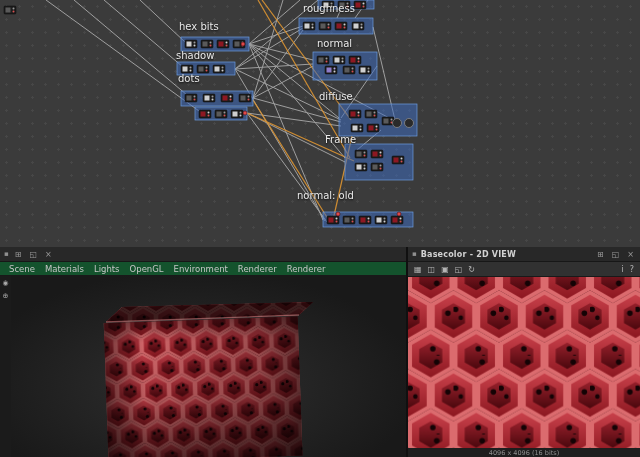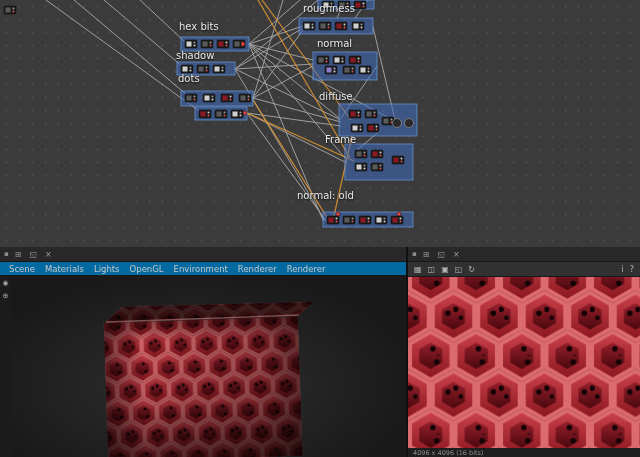--- a/index.html
+++ b/index.html
@@ -27,39 +27,39 @@
   .bottom{position:absolute;left:0;top:247px;width:640px;height:210px;
           display:flex;background:#101010;}
   .panel3d{width:406px;margin-right:2px;display:flex;flex-direction:column;background:#1c1c1c;}
   .panel2d{flex:1;display:flex;flex-direction:column;background:#1c1c1c;}
   .phead{height:14px;background:#282828;border-bottom:1px solid #171717;
          display:flex;align-items:center;gap:4px;padding:0 4px;
          font-size:8px;color:#d2d2d2;}
   .phead .ptitle{flex:1;white-space:nowrap;overflow:hidden;font-weight:bold;letter-spacing:.2px;}
   .picon{color:#8f8f8f;font-size:7px;}
   .pctrl{color:#9a9a9a;font-size:8px;padding:0 2px;cursor:pointer;}
-  .menubar{height:13px;background:#0369a1;border-bottom:1px solid #191919;
+  .menubar{height:13px;background:#14532d;border-bottom:1px solid #191919;
            display:flex;align-items:center;padding:0 4px;font-size:8.5px;color:#c6c6c6;}
   .menu-item{padding:0 5px;cursor:pointer;}
   .viewport3d{flex:1;position:relative;overflow:hidden;
               background:radial-gradient(ellipse at 48% 60%, #303030 0%, #191919 75%);}
   .sidebar3d{position:absolute;left:0;top:0;bottom:0;width:11px;
              background:rgba(28,28,28,.9);display:flex;flex-direction:column;
              align-items:center;padding-top:3px;gap:5px;font-size:7px;color:#a8a8a8;z-index:2;}
   .viewport3d svg{position:absolute;left:0;top:0;}
 
   .toolbar2d{height:14px;background:#313131;border-bottom:1px solid #191919;
              display:flex;align-items:center;gap:4px;padding:0 5px;
              font-size:8px;color:#b5b5b5;}
   .toolbar2d .spacer{flex:1;}
   .tico{padding:0 1px;cursor:pointer;}
   .viewport2d{flex:1;position:relative;overflow:hidden;background:#2a0406;}
   .viewport2d svg{position:absolute;left:0;top:0;}
   .statusbar{height:9px;background:#1e1e1e;display:flex;align-items:center;
-             padding:0 5px;font-size:6.5px;color:#8f8f8f;}
+             padding:0 5px;font-size:6.5px;color:#8f8f8f;justify-content:center;}
 </style>
 </head>
 <body>
 
 <div class="app">
 
   <div class="graph">
     <svg width="640" height="247" viewBox="0 0 640 247">
       <defs>
         <g id="chipW">
@@ -297,20 +297,21 @@
             <rect x="106" y="44" width="194" height="139" fill="url(#cubeShadeV)"></rect>
             <rect x="106" y="44" width="194" height="139" fill="url(#cubeShadeH)"></rect>
           </g>
         </svg>
       </div>
     </div>
 
     <div class="panel2d">
       <div class="phead">
         <span class="picon">▪</span>
+        <span class="ptitle">Basecolor - 2D VIEW</span>
         <span class="pctrl">⊞</span>
         <span class="pctrl">◱</span>
         <span class="pctrl">×</span>
       </div>
       <div class="toolbar2d">
         <span class="tico">▦</span>
         <span class="tico">◫</span>
         <span class="tico">▣</span>
         <span class="tico">◱</span>
         <span class="tico">↻</span>

